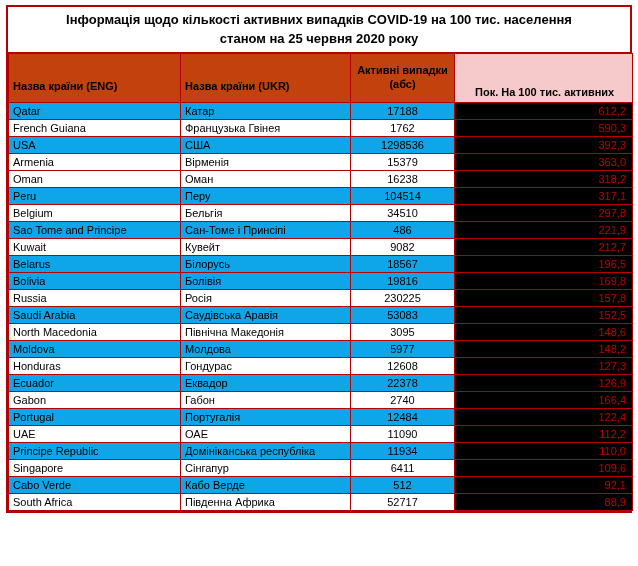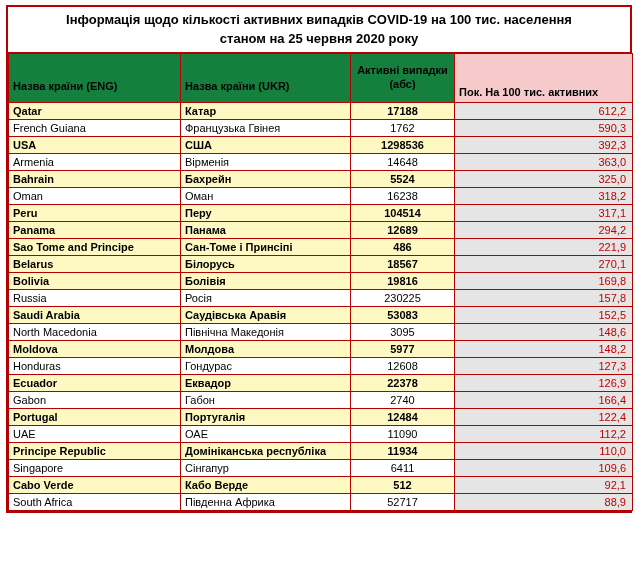--- a/index.html
+++ b/index.html
@@ -43,59 +43,58 @@
     white-space: nowrap;
   }
   col.c1 { width: 172px; }
   col.c2 { width: 170px; }
   col.c3 { width: 104px; }
   col.c4 { width: 178px; }
   thead th {
     height: 38px;
     font-weight: bold;
     color: #000000;
-    background: #15803d;
+    background: #c2410c;
   }
   thead th.h-left {
     text-align: left;
     vertical-align: bottom;
     padding-bottom: 10px;
     padding-left: 4px;
   }
   thead th.h-center {
     text-align: center;
     vertical-align: middle;
     line-height: 1.25;
     white-space: normal;
   }
   thead th.h-col4 {
     text-align: left;
     vertical-align: bottom;
     padding-bottom: 4px;
-    padding-left: 4px;
+    padding-left: 20px;
     background: #f6caca;
   }
   tbody td {
     height: 16px;
     color: #000000;
     background: #ffffff;
     vertical-align: middle;
   }
   tbody td.t-left  { text-align: left; padding-left: 4px; }
   tbody td.t-center{ text-align: center; }
   tbody td.t-num   {
     text-align: right;
     padding-right: 6px;
     color: #c00000;
-    background: #e5e5e5;
+    background: #000000;
   }
   tbody tr.stripe td.t-left,
   tbody tr.stripe td.t-center {
-    background: #fef9c3;
-    font-weight: bold;
+    background: #0ea5e9;
   }
 </style>
 </head>
 <body>
 
 <div class="sheet">
   <div class="frame">
 
     <div class="title-box">
       <div>Інформація щодо кількості активних випадків COVID-19 на 100 тис.  населення</div>
@@ -136,58 +135,58 @@
   </tr>
           <tr class="stripe">
     <td class="t-left">USA</td>
     <td class="t-left">США</td>
     <td class="t-center">1298536</td>
     <td class="t-num">392,3</td>
   </tr>
           <tr>
     <td class="t-left">Armenia</td>
     <td class="t-left">Вірменія</td>
-    <td class="t-center">14648</td>
+    <td class="t-center">15379</td>
     <td class="t-num">363,0</td>
-  </tr>
-          <tr class="stripe">
-    <td class="t-left">Bahrain</td>
-    <td class="t-left">Бахрейн</td>
-    <td class="t-center">5524</td>
-    <td class="t-num">325,0</td>
   </tr>
           <tr>
     <td class="t-left">Oman</td>
     <td class="t-left">Оман</td>
     <td class="t-center">16238</td>
     <td class="t-num">318,2</td>
   </tr>
           <tr class="stripe">
     <td class="t-left">Peru</td>
     <td class="t-left">Перу</td>
     <td class="t-center">104514</td>
     <td class="t-num">317,1</td>
   </tr>
-          <tr class="stripe">
-    <td class="t-left">Panama</td>
-    <td class="t-left">Панама</td>
-    <td class="t-center">12689</td>
-    <td class="t-num">294,2</td>
+          <tr>
+    <td class="t-left">Belgium</td>
+    <td class="t-left">Бельгія</td>
+    <td class="t-center">34510</td>
+    <td class="t-num">297,8</td>
   </tr>
           <tr class="stripe">
     <td class="t-left">Sao Tome and Principe</td>
     <td class="t-left">Сан-Томе і Принсіпі</td>
     <td class="t-center">486</td>
     <td class="t-num">221,9</td>
   </tr>
+          <tr>
+    <td class="t-left">Kuwait</td>
+    <td class="t-left">Кувейт</td>
+    <td class="t-center">9082</td>
+    <td class="t-num">212,7</td>
+  </tr>
           <tr class="stripe">
     <td class="t-left">Belarus</td>
     <td class="t-left">Білорусь</td>
     <td class="t-center">18567</td>
-    <td class="t-num">270,1</td>
+    <td class="t-num">196,5</td>
   </tr>
           <tr class="stripe">
     <td class="t-left">Bolivia</td>
     <td class="t-left">Болівія</td>
     <td class="t-center">19816</td>
     <td class="t-num">169,8</td>
   </tr>
           <tr>
     <td class="t-left">Russia</td>
     <td class="t-left">Росія</td>

